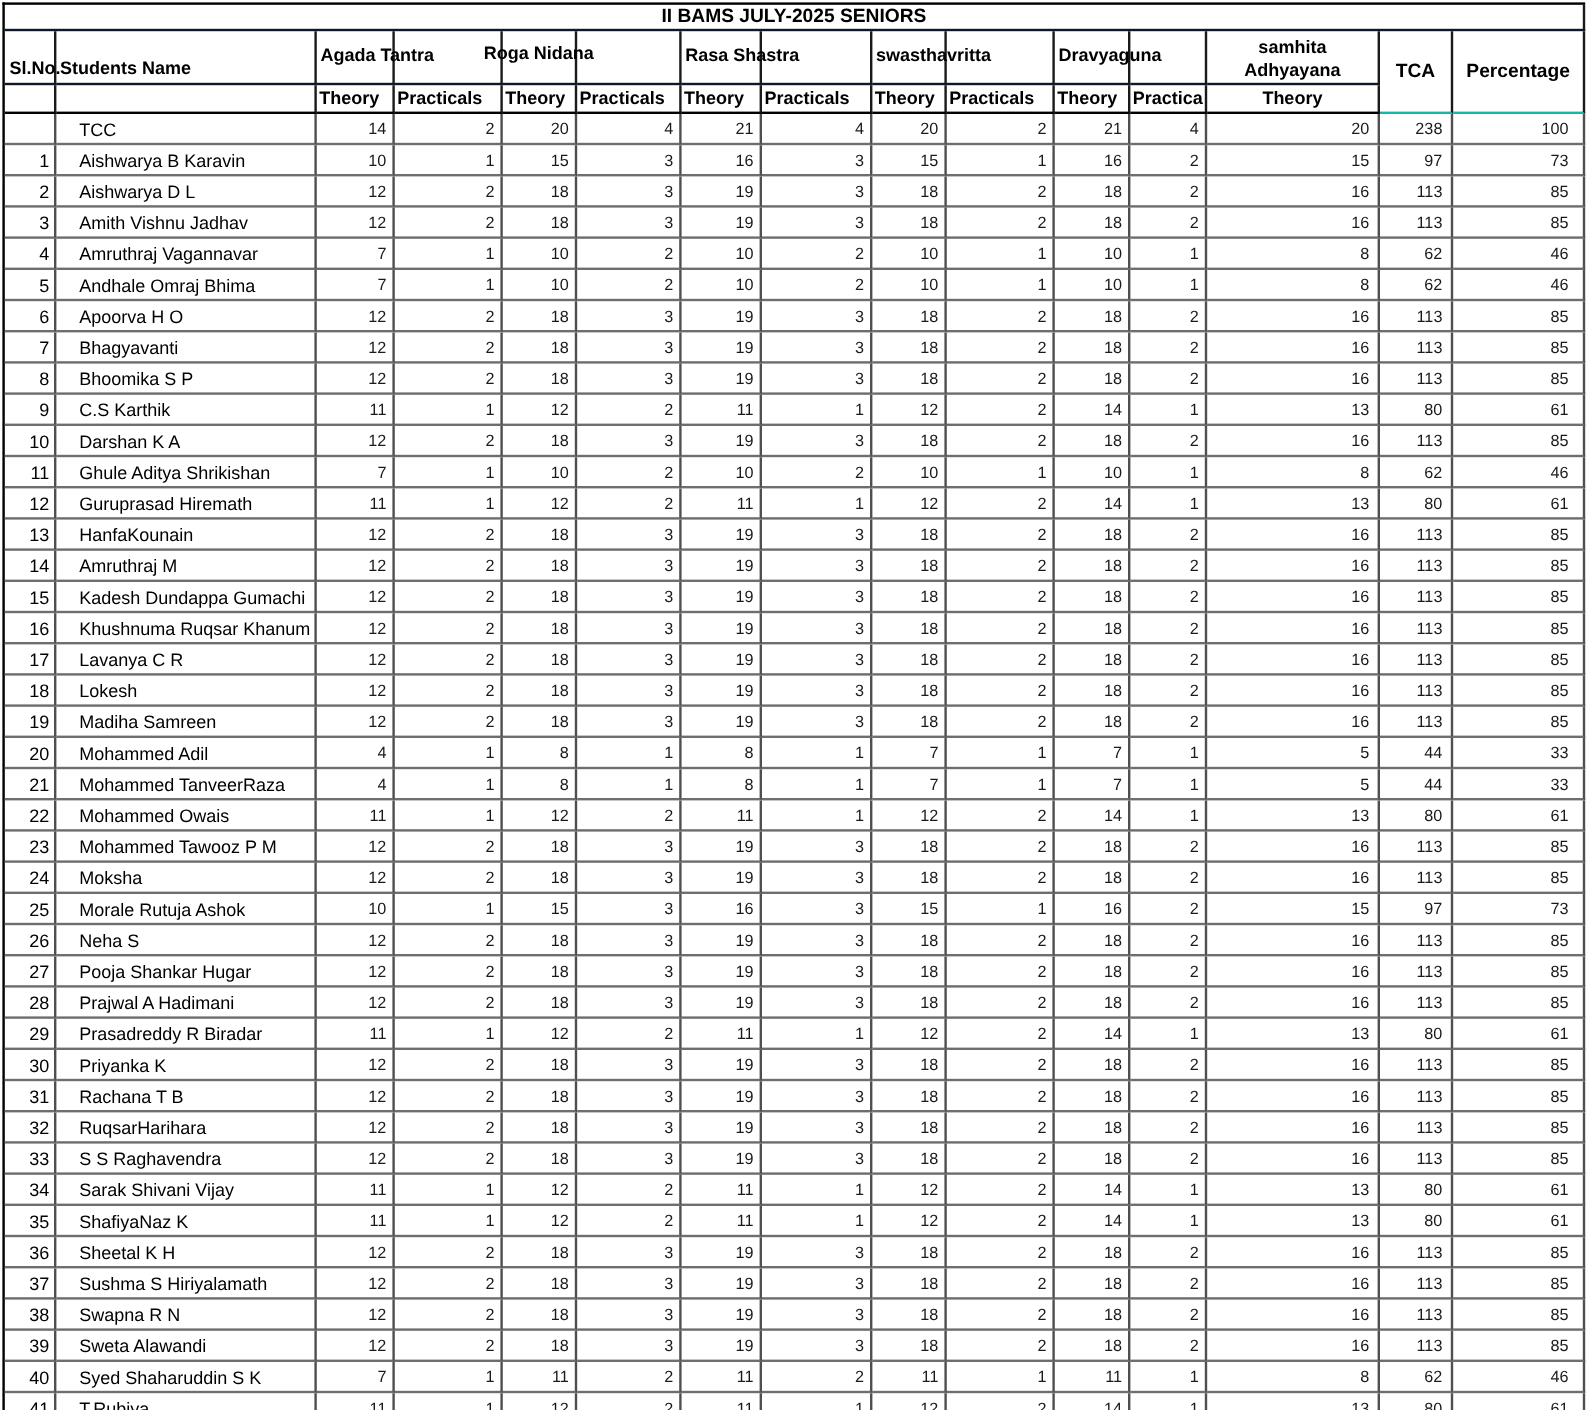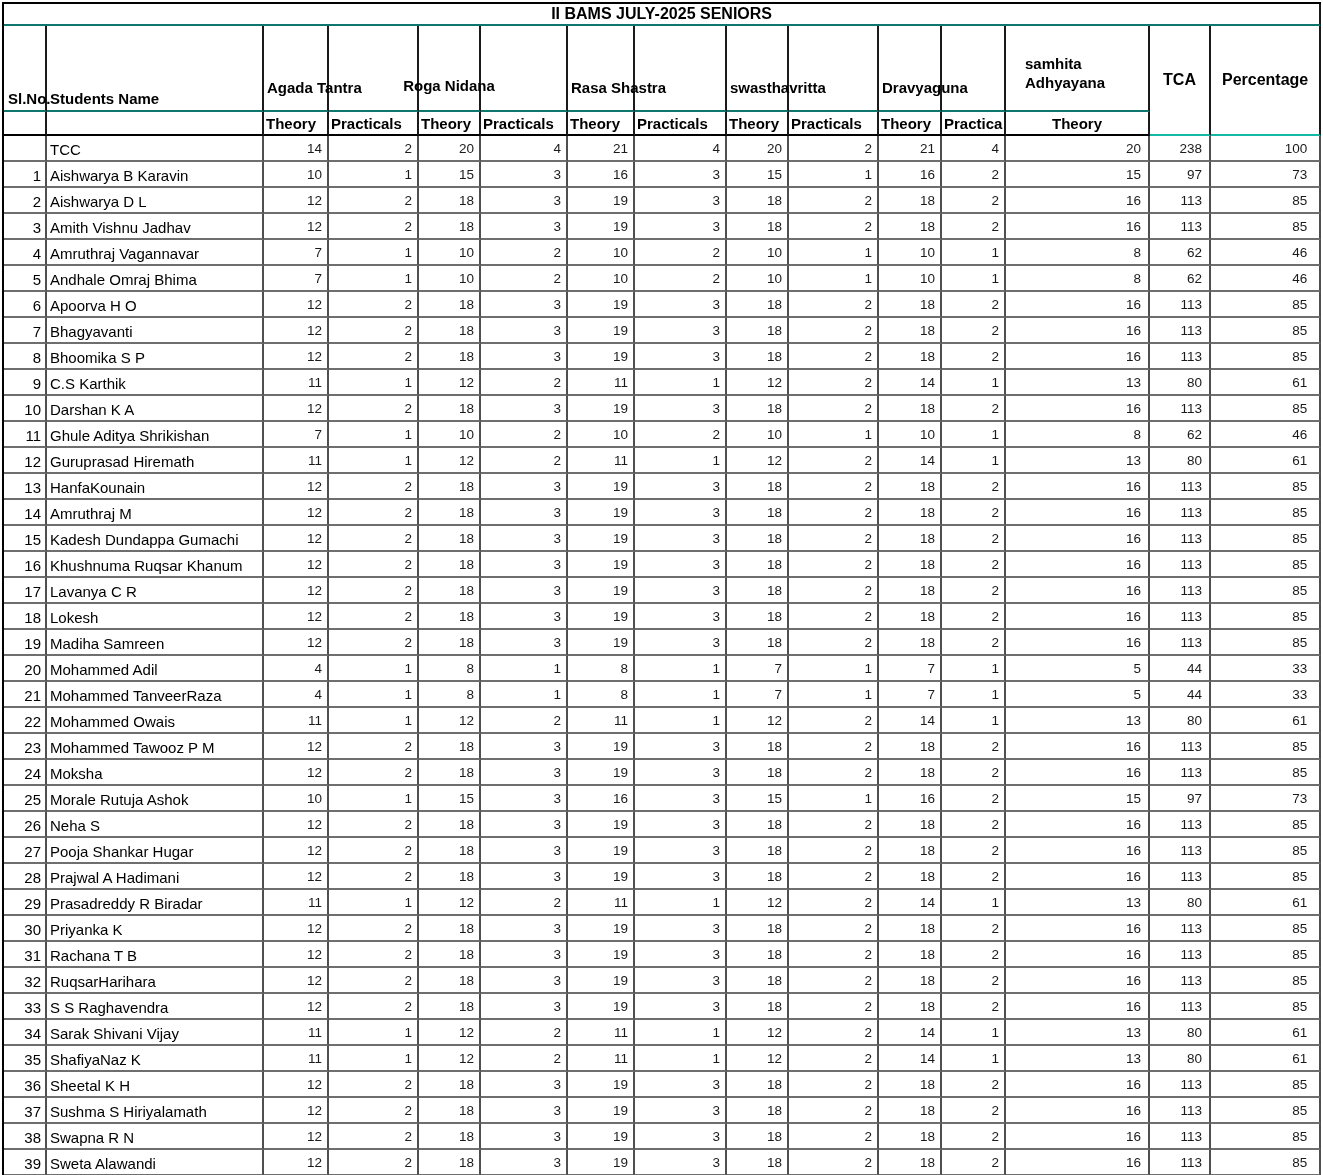--- a/index.html
+++ b/index.html
@@ -8,44 +8,44 @@
     font-family:"Liberation Sans", sans-serif; color:#000;
   }
   .sheet { padding:2px 0 0 2px; }
   table.grid {
     border-collapse:separate; border-spacing:0; table-layout:fixed;
     width:1318px;
     border-top:2px solid #000; border-left:2px solid #000;
   }
   td { padding:0; vertical-align:bottom; overflow:visible; }
   
-  thead td { border-right:2px solid #1a1a1a; border-bottom:2px solid #0f766e; }
+  thead td { border-right:2px solid #1a1a1a; border-bottom:2px solid #0f172a; }
   
   tbody td { border-right:2px solid #4f4f4f; border-bottom:2px solid #6e6e6e; }
   .title-row td {
     height:20px; text-align:center; vertical-align:middle;
     font-weight:bold; font-size:16px; line-height:20px;
   }
   .group-row td { height:40px; }
   .sub-row td  { height:20px; border-bottom:2px solid #000; }
   .hdr { font-weight:bold; font-size:15px; }
   .slno-hdr { padding:0 0 3px 4px; }
   .name-hdr { padding:0 0 3px 3px; }
   .gcell { position:relative; }
   .glabel { white-space:nowrap; padding-left:3px; position:relative; display:inline-block; padding-bottom:14px; }
   .glabel.ctr { position:absolute; left:50%; bottom:2px; transform:translateX(-50%); padding-left:0; }
   .samcell { text-align:center; vertical-align:bottom; }
-  .samwrap { display:inline-block; width:104px; line-height:19px; text-align:left; font-weight:bold; padding-bottom:18px;margin-top:28px; }
+  .samwrap { display:inline-block; width:104px; line-height:19px; text-align:center; font-weight:bold; padding-bottom:1px; }
   .subhdr { padding:0 0 2px 2px; white-space:nowrap; overflow:hidden; }
   .subhdr.ctr-txt { text-align:center; padding-left:0; }
   .tca-hdr, .pct-hdr { text-align:center; vertical-align:middle; font-size:16px; border-bottom:2px solid #14b8a6; }
   tbody tr { height:23px; }
   tbody td { height:21px; line-height:17px; }
   .slno  { text-align:right; padding-right:4px;  font-size:15px; padding-bottom:2px; }
-  .sname { text-align:left;  padding-left:3px;   font-size:15px; white-space:nowrap; padding-bottom:2px; }
+  .sname { text-align:left;  padding-left:19px;   font-size:15px; white-space:nowrap; padding-bottom:2px; }
   .num   { text-align:right; padding-right:5px;  font-size:13.5px; color:#1a1a1a; padding-bottom:3px; }
   .samv  { padding-right:7px; }
   .tcav  { padding-right:7px; }
   .pctv  { padding-right:12px; }
 </style>
 </head>
 <body>
 
 <div class="sheet">
   <table class="grid">

